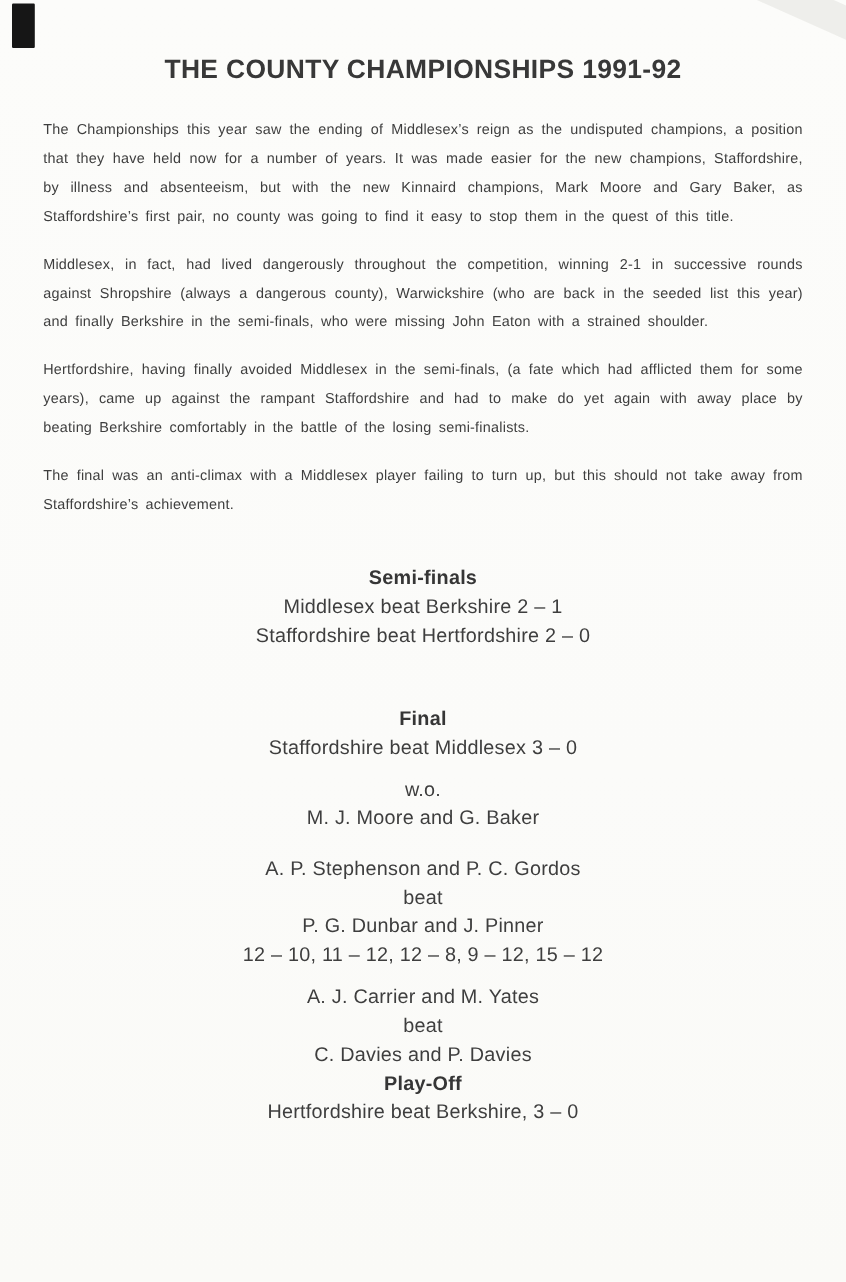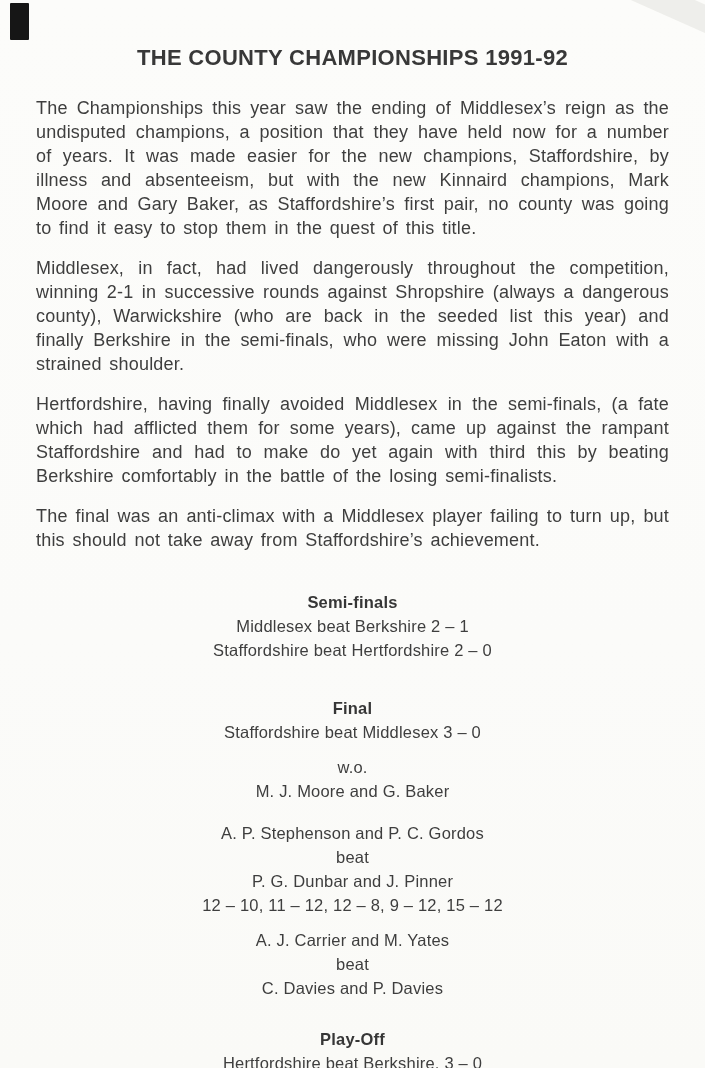--- a/index.html
+++ b/index.html
@@ -35,57 +35,57 @@
     font-size: 22px;
     font-weight: bold;
     letter-spacing: 0.3px;
     color: #383838;
   }
   .body-text {
     margin: 25px 36px 0 36px;
   }
   .body-text p {
     margin: 16px 0 16px 0;
-    font-size: 18px;
+    font-size: 12px;
     line-height: 24px;
     text-align: justify;
     word-spacing: 2.5px;
     letter-spacing: 0.2px;
     color: #3e3e3e;
   }
   .results {
     margin-top: 38px;
     text-align: center;
     font-size: 16.5px;
     line-height: 24px;
     letter-spacing: 0.2px;
     color: #3e3e3e;
   }
   .result-group { margin: 0; }
   .result-heading { font-weight: bold; color: #363636; }
-  .gap-a { margin-bottom: 34px; }
+  .gap-a { margin-bottom: 45px; }
   .gap-b { margin-bottom: 11px; }
   .gap-c { margin-bottom: 18px; }
   .gap-d { margin-bottom: 11px; }
-  .gap-e { margin-bottom: 27px; }
+  .gap-e { }
 </style>
 </head>
 <body>
 
 <div class="page">
 
   <div class="artifact-black"></div>
   <div class="artifact-smudge"></div>
 
   <h1 class="title">THE COUNTY CHAMPIONSHIPS 1991-92</h1>
 
   <div class="body-text">
     <p>The Championships this year saw the ending of Middlesex’s reign as the undisputed champions, a position that they have held now for a number of years. It was made easier for the new champions, Staffordshire, by illness and absenteeism, but with the new Kinnaird champions, Mark Moore and Gary Baker, as Staffordshire’s first pair, no county was going to find it easy to stop them in the quest of this title.</p>
     <p>Middlesex, in fact, had lived dangerously throughout the competition, winning 2-1 in successive rounds against Shropshire (always a dangerous county), Warwickshire (who are back in the seeded list this year) and finally Berkshire in the semi-finals, who were missing John Eaton with a strained shoulder.</p>
-    <p>Hertfordshire, having finally avoided Middlesex in the semi-finals, (a fate which had afflicted them for some years), came up against the rampant Staffordshire and had to make do yet again with third this by beating Berkshire comfortably in the battle of the losing semi-finalists.</p>
+    <p>Hertfordshire, having finally avoided Middlesex in the semi-finals, (a fate which had afflicted them for some years), came up against the rampant Staffordshire and had to make do yet again with away place by beating Berkshire comfortably in the battle of the losing semi-finalists.</p>
     <p>The final was an anti-climax with a Middlesex player failing to turn up, but this should not take away from Staffordshire’s achievement.</p>
   </div>
 
   <div class="results">
 
     <div class="result-group gap-a">
       <div class="result-heading">Semi-finals</div>
       <div>Middlesex beat Berkshire 2 – 1</div>
       <div>Staffordshire beat Hertfordshire 2 – 0</div>
     </div>

